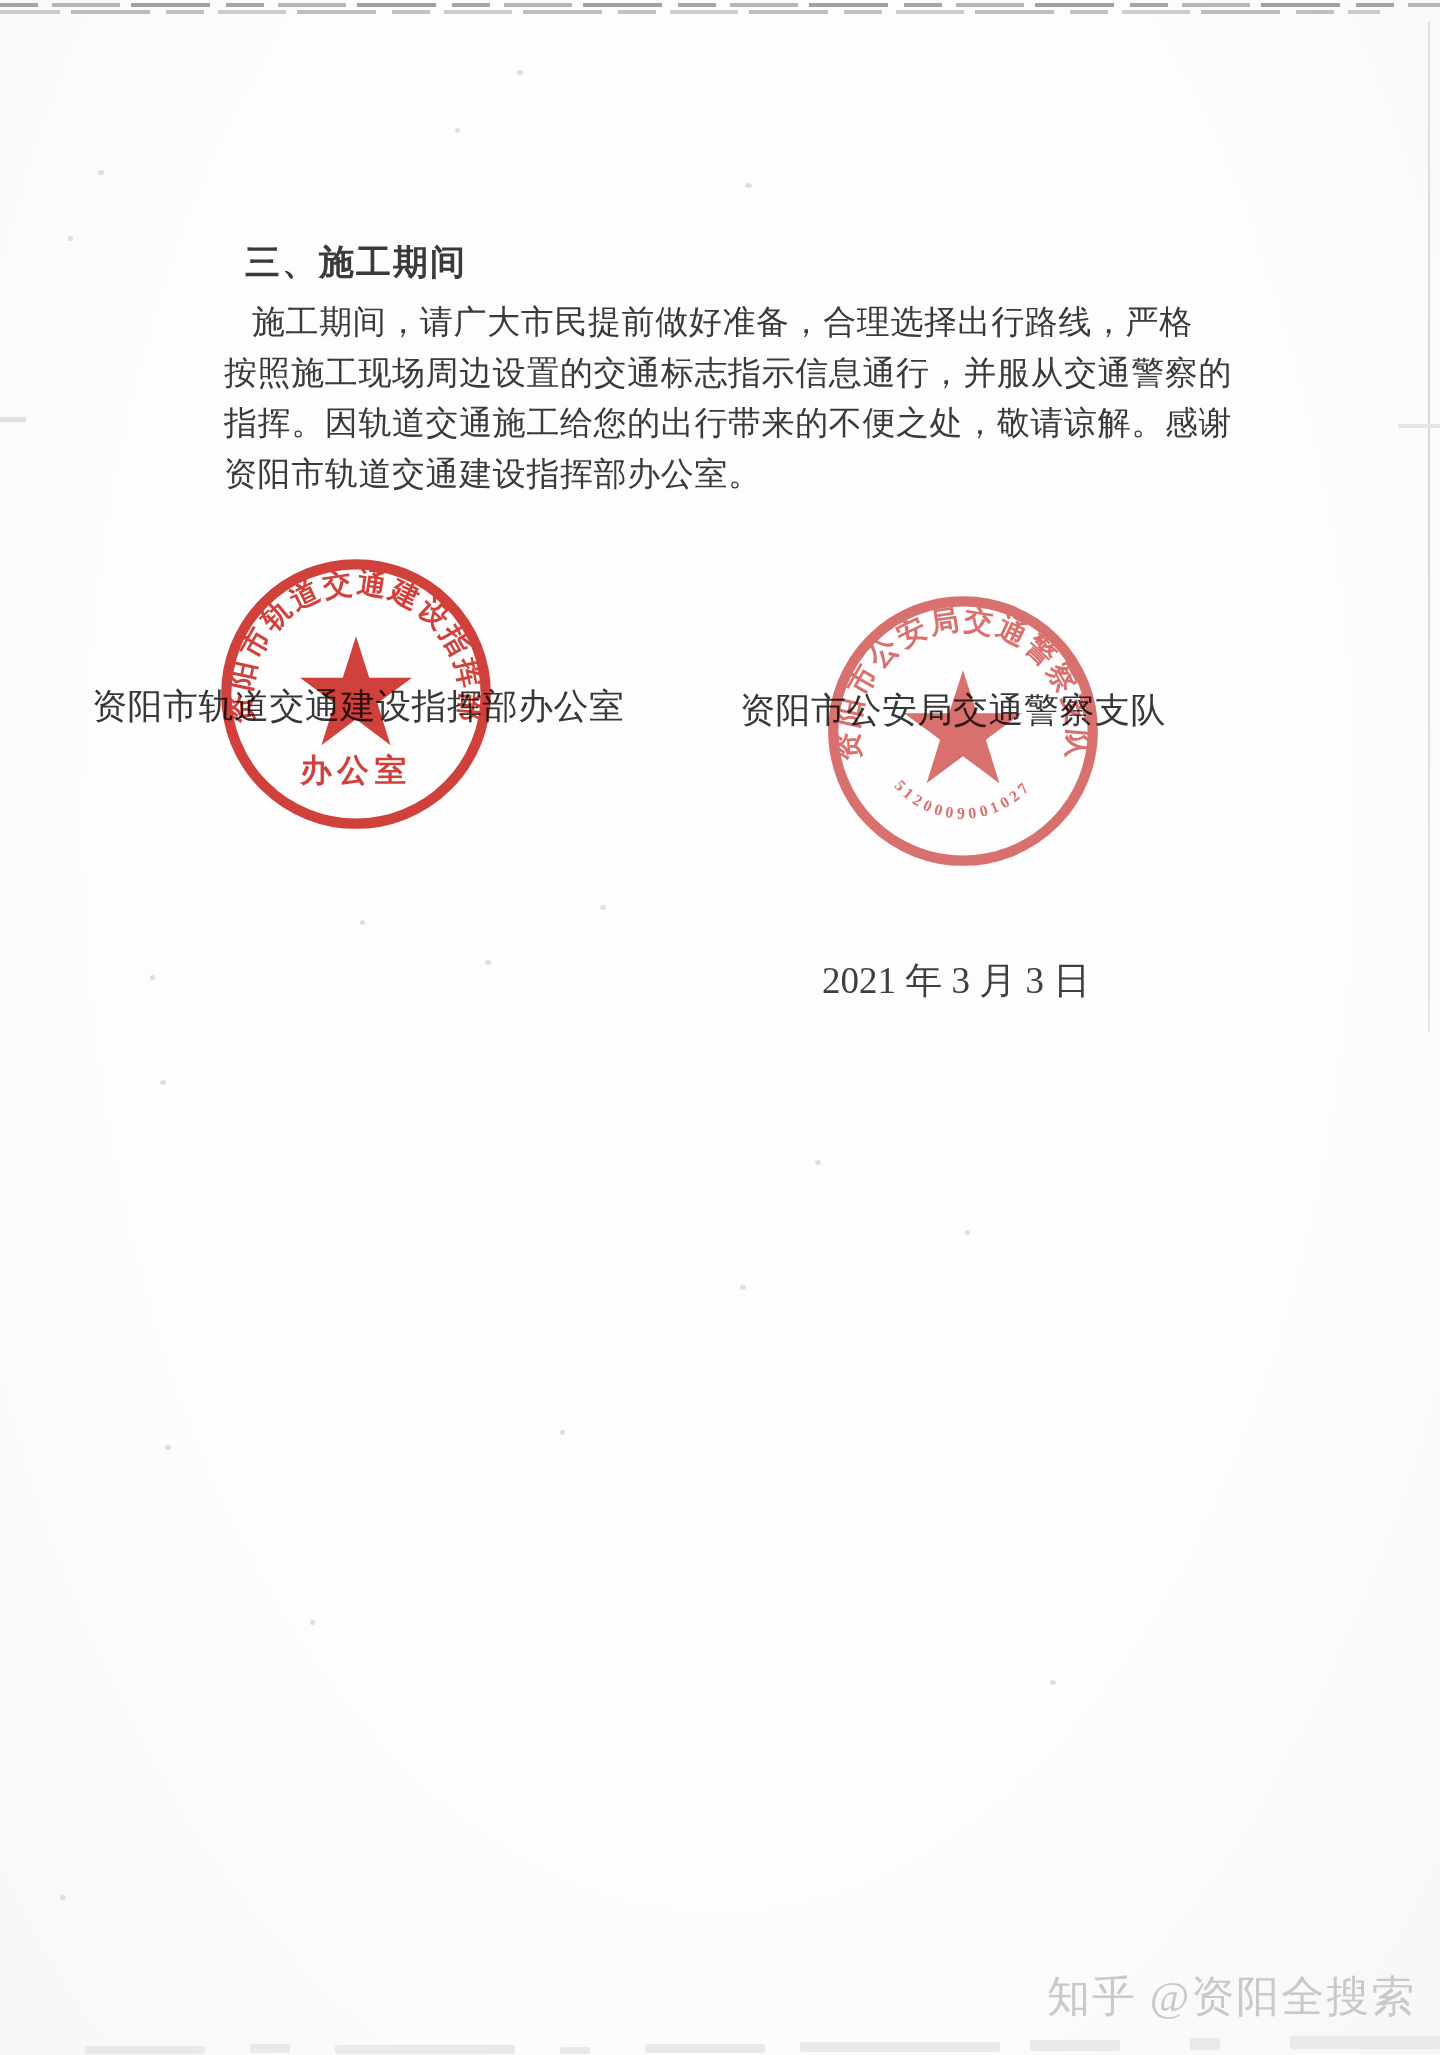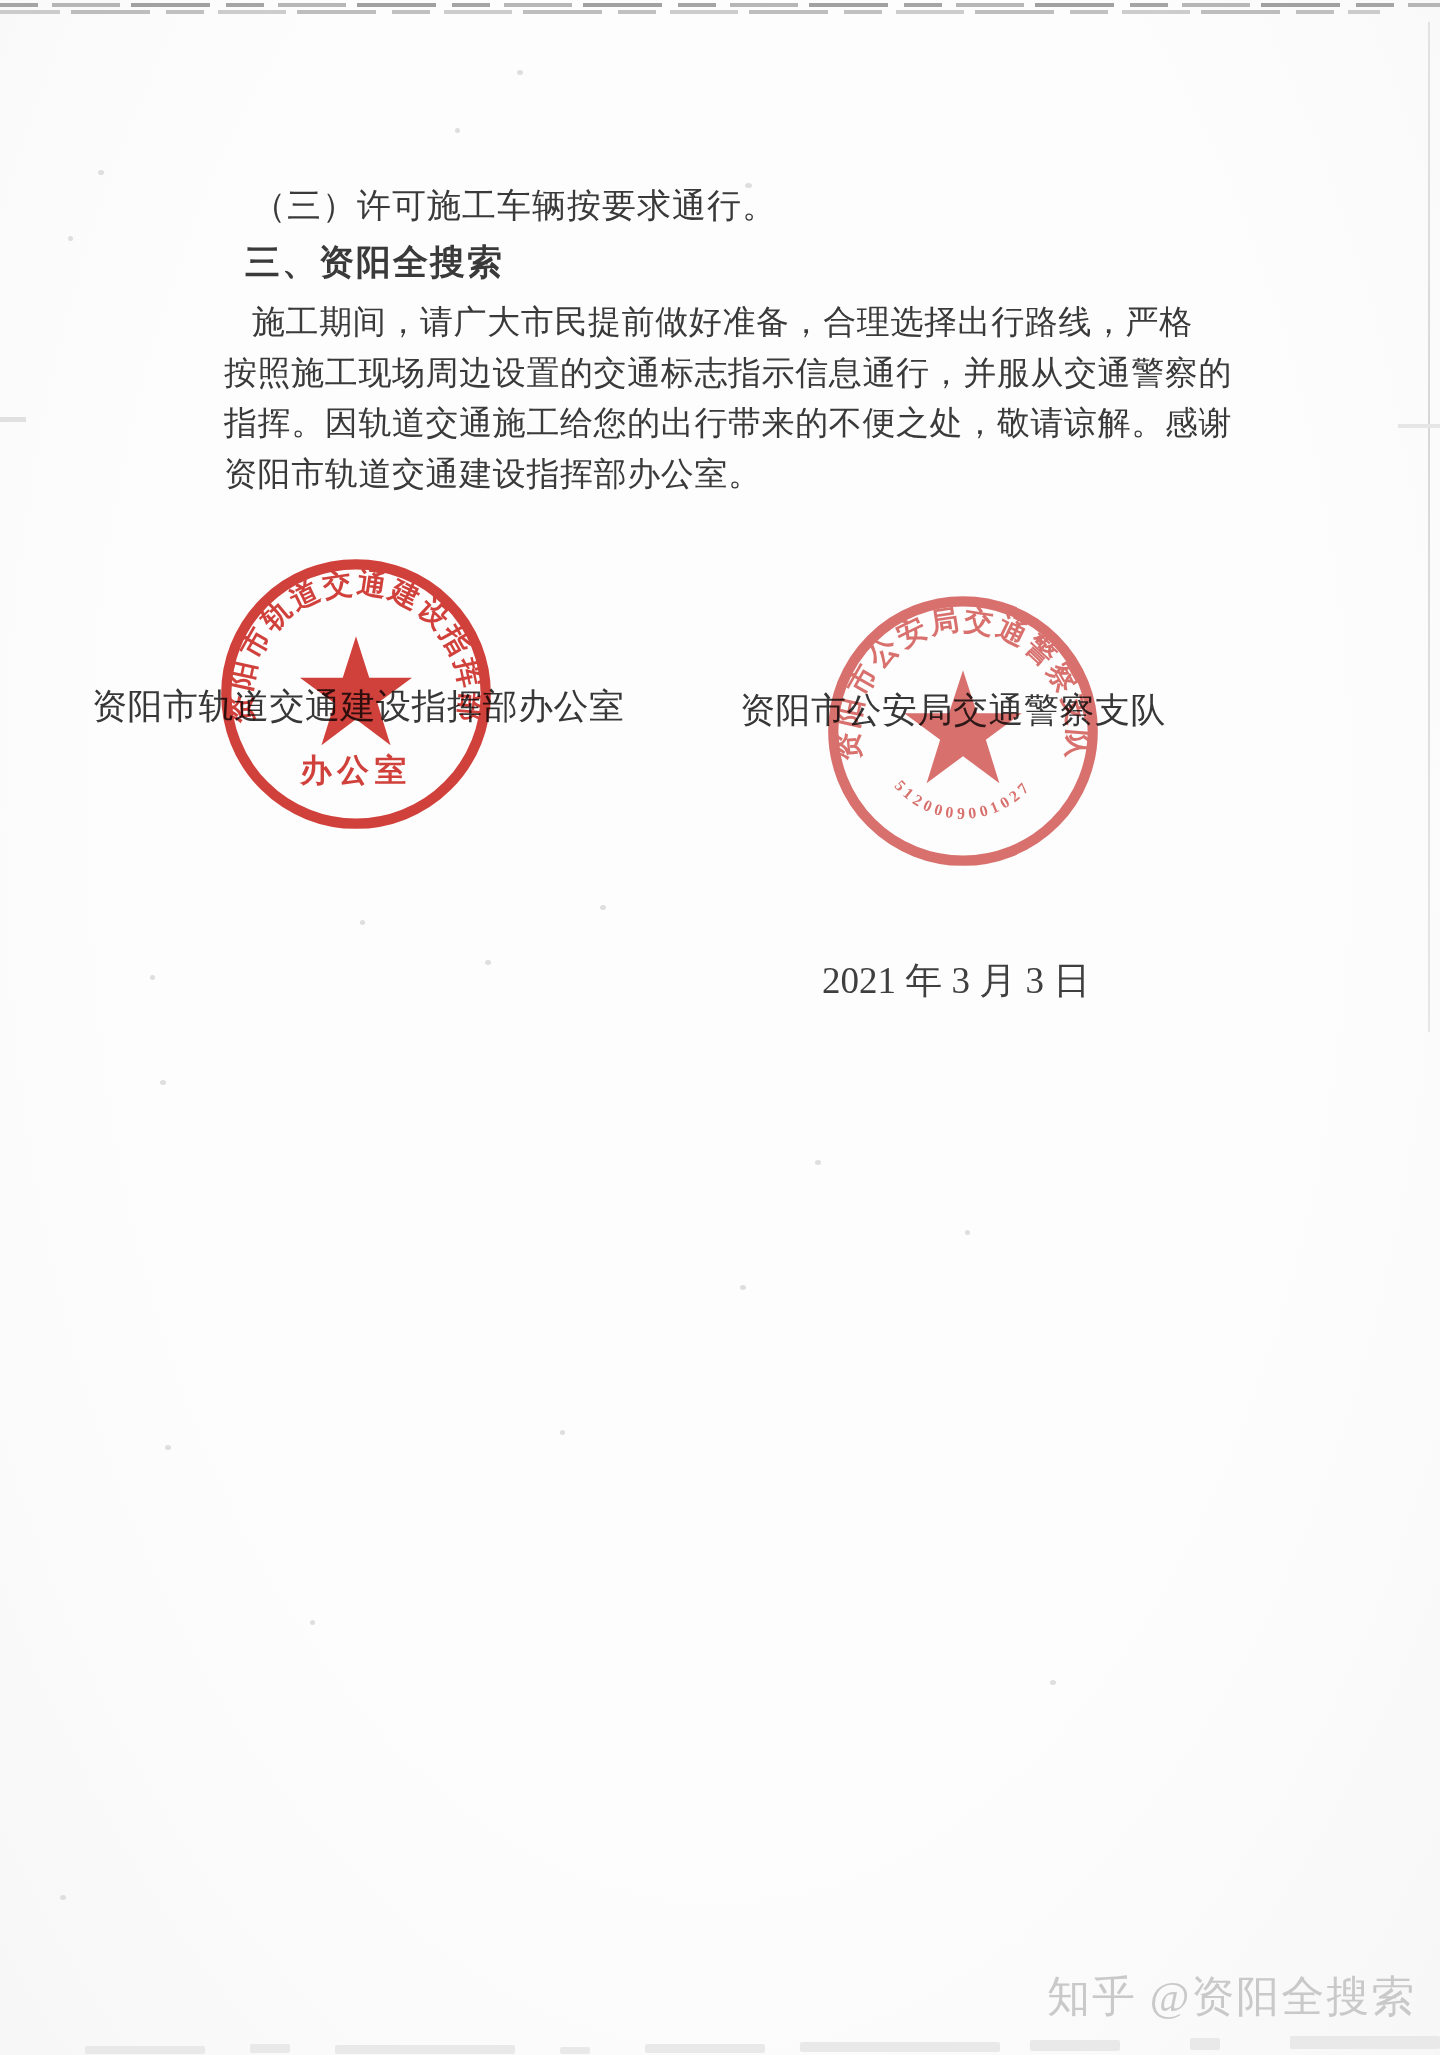--- a/index.html
+++ b/index.html
@@ -71,22 +71,21 @@
 <body>
 
 <div id="page">
 
   <div class="scan-top-1"></div>
   <div class="scan-top-2"></div>
   <div class="scan-right-line"></div>
   <div class="scan-dash-left"></div>
   <div class="scan-dash-right"></div>
 
-  <div class="doc-text line-item">（三）许可施工车辆按要求通行。</div>
-  <div class="doc-text heading">三、资阳全搜索</div>
+  <div class="doc-text heading">三、施工期间</div>
 
   <div class="para">
     <div class="pline indent">施工期间，请广大市民提前做好准备，合理选择出行路线，严格</div>
     <div class="pline">按照施工现场周边设置的交通标志指示信息通行，并服从交通警察的</div>
     <div class="pline">指挥。因轨道交通施工给您的出行带来的不便之处，敬请谅解。感谢</div>
     <div class="pline">资阳市轨道交通建设指挥部办公室。</div>
   </div>
 
   <div class="sig sig-left">资阳市轨道交通建设指挥部办公室</div>
   <div class="sig sig-right">资阳市公安局交通警察支队</div>

